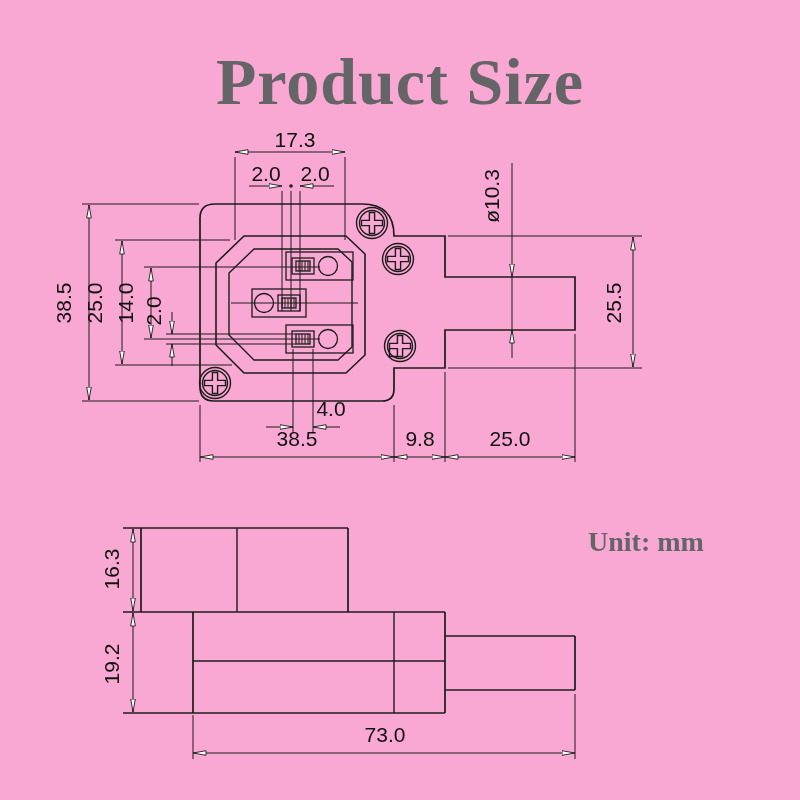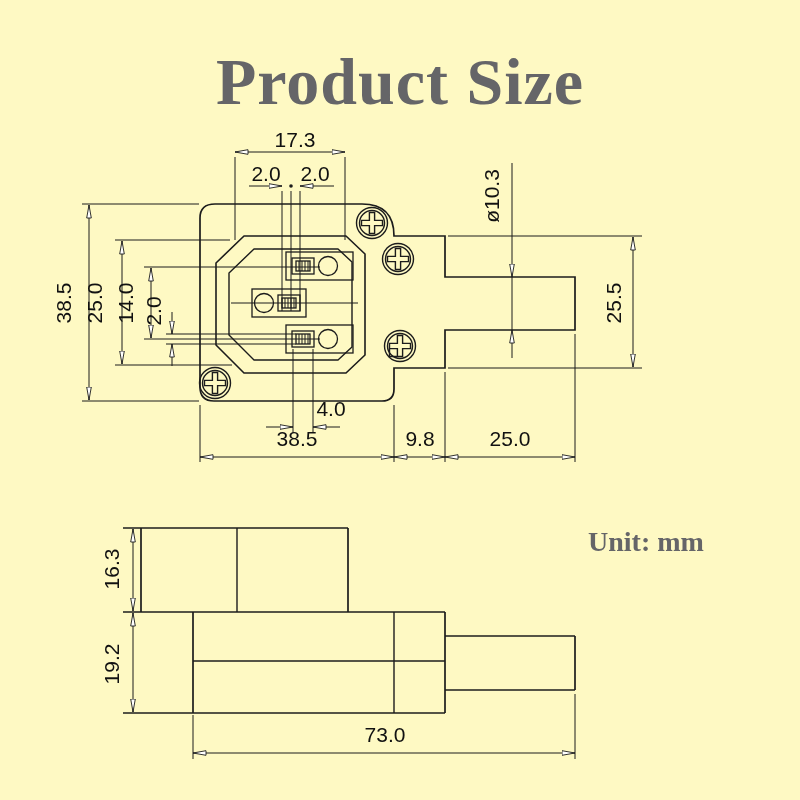--- a/index.html
+++ b/index.html
@@ -1,16 +1,16 @@
 <!DOCTYPE html>
 <html><head>
 <meta charset="utf-8">
 <style>
   html,body{margin:0;padding:0;background:#fff;}
-  .page{width:800px;height:800px;background:#fef9c3;position:relative;overflow:hidden;}
+  .page{width:800px;height:800px;background:#f9a8d4;position:relative;overflow:hidden;}
   svg{display:block;}
   .title-text{
     font-family:"Liberation Serif","DejaVu Serif",serif;
     font-weight:bold;font-size:66px;letter-spacing:1px;
   }
   .unit-text{
     font-family:"Liberation Serif","DejaVu Serif",serif;
     font-weight:bold;font-size:28px;
   }
   .dim{

